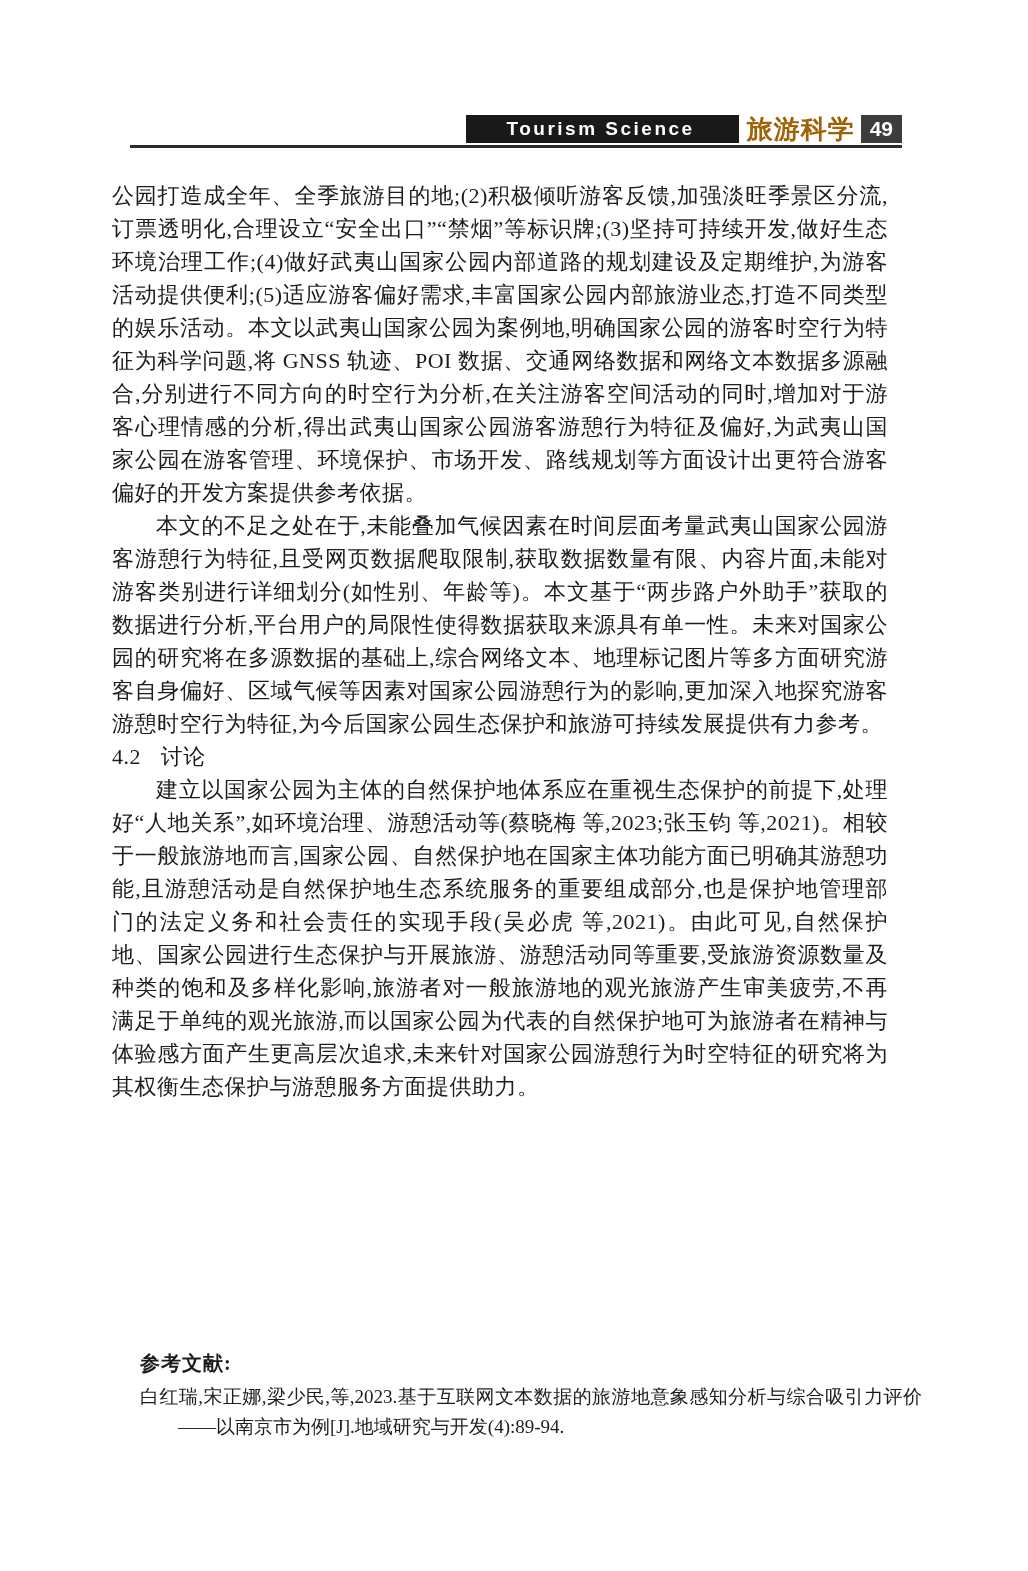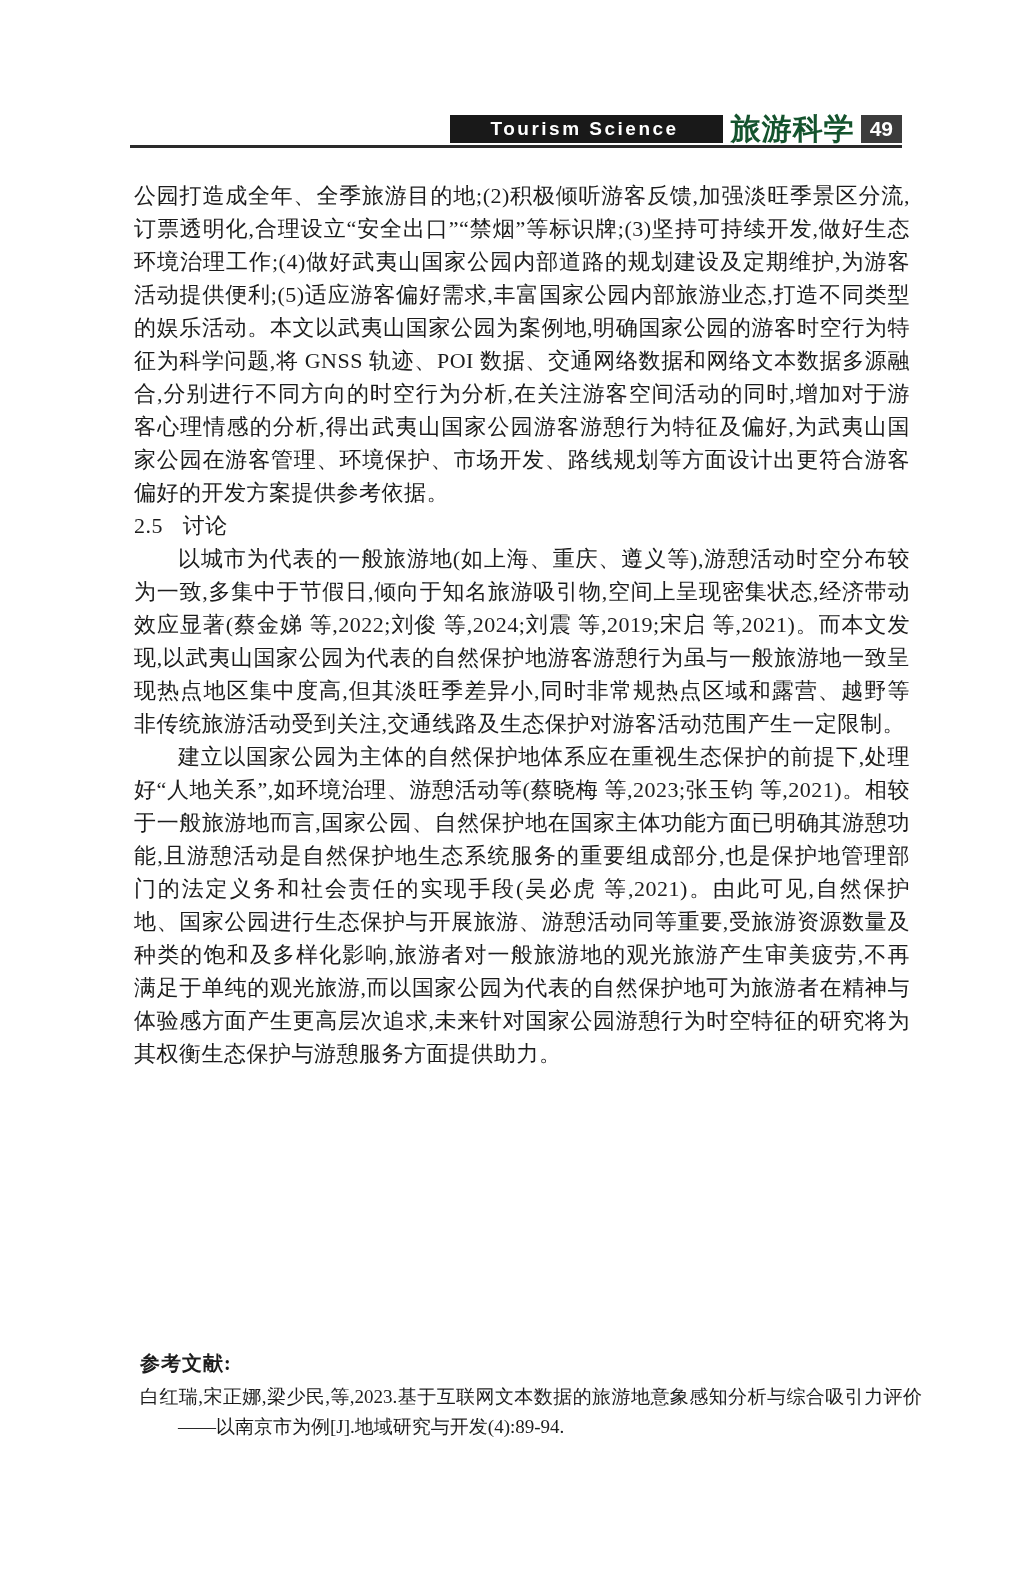--- a/index.html
+++ b/index.html
@@ -30,23 +30,23 @@
     color: #ffffff;
     font-family: "Liberation Sans", "DejaVu Sans", sans-serif;
     font-weight: bold;
     font-size: 19px;
     letter-spacing: 2.5px;
     display: flex;
     align-items: center;
     padding: 0 44px 0 40px;
   }
   .ts-cn {
-    color: #14532d;
+    color: #a16207;
     font-weight: bold;
-    font-size: 30px;
+    font-size: 26px;
     letter-spacing: 1px;
     display: flex;
     align-items: center;
     margin-left: 8px;
     font-family: "Liberation Serif", "DejaVu Serif", serif;
   }
   .page-num {
     background: #3c3c3c;
     color: #ffffff;
     font-family: "Liberation Sans", "DejaVu Sans", sans-serif;
@@ -63,21 +63,21 @@
     left: 130px;
     width: 772px;
     height: 0;
     border-top: 3px solid #2a2a2a;
   }
 
   
   .body-text {
     position: absolute;
     top: 179px;
-    left: 134px;
+    left: 112px;
     width: 776px;
     font-size: 22px;
     line-height: 33px;
     text-align: justify;
     letter-spacing: 0.5px;
   }
   .body-text p { margin: 0; }
   .para-indent { text-indent: 2em; }
   .section-heading {
     font-size: 22px;
@@ -117,24 +117,24 @@
   <div class="header">
     <span class="ts-bar">Tourism Science</span>
     <span class="ts-cn">旅游科学</span>
     <span class="page-num">49</span>
   </div>
 
   <div class="rule"></div>
 
   <div class="body-text">
     <p>公园打造成全年、全季旅游目的地;(2)积极倾听游客反馈,加强淡旺季景区分流,订票透明化,合理设立“安全出口”“禁烟”等标识牌;(3)坚持可持续开发,做好生态环境治理工作;(4)做好武夷山国家公园内部道路的规划建设及定期维护,为游客活动提供便利;(5)适应游客偏好需求,丰富国家公园内部旅游业态,打造不同类型的娱乐活动。本文以武夷山国家公园为案例地,明确国家公园的游客时空行为特征为科学问题,将 GNSS 轨迹、POI 数据、交通网络数据和网络文本数据多源融合,分别进行不同方向的时空行为分析,在关注游客空间活动的同时,增加对于游客心理情感的分析,得出武夷山国家公园游客游憩行为特征及偏好,为武夷山国家公园在游客管理、环境保护、市场开发、路线规划等方面设计出更符合游客偏好的开发方案提供参考依据。</p>
+    <p class="para-indent">本文的不足之处在于,未能叠加气候因素在时间层面考量武夷山国家公园游客游憩行为特征,且受网页数据爬取限制,获取数据数量有限、内容片面,未能对游客类别进行详细划分(如性别、年龄等)。本文基于“两步路户外助手”获取的数据进行分析,平台用户的局限性使得数据获取来源具有单一性。未来对国家公园的研究将在多源数据的基础上,综合网络文本、地理标记图片等多方面研究游客自身偏好、区域气候等因素对国家公园游憩行为的影响,更加深入地探究游客游憩时空行为特征,为今后国家公园生态保护和旅游可持续发展提供有力参考。</p>
     <h3 class="section-heading">
-      <span class="sec-num">2.5</span><span>讨论</span>
+      <span class="sec-num">4.2</span><span>讨论</span>
     </h3>
-    <p class="para-indent">以城市为代表的一般旅游地(如上海、重庆、遵义等),游憩活动时空分布较为一致,多集中于节假日,倾向于知名旅游吸引物,空间上呈现密集状态,经济带动效应显著(蔡金娣 等,2022;刘俊 等,2024;刘震 等,2019;宋启 等,2021)。而本文发现,以武夷山国家公园为代表的自然保护地游客游憩行为虽与一般旅游地一致呈现热点地区集中度高,但其淡旺季差异小,同时非常规热点区域和露营、越野等非传统旅游活动受到关注,交通线路及生态保护对游客活动范围产生一定限制。</p>
     <p class="para-indent">建立以国家公园为主体的自然保护地体系应在重视生态保护的前提下,处理好“人地关系”,如环境治理、游憩活动等(蔡晓梅 等,2023;张玉钧 等,2021)。相较于一般旅游地而言,国家公园、自然保护地在国家主体功能方面已明确其游憩功能,且游憩活动是自然保护地生态系统服务的重要组成部分,也是保护地管理部门的法定义务和社会责任的实现手段(吴必虎 等,2021)。由此可见,自然保护地、国家公园进行生态保护与开展旅游、游憩活动同等重要,受旅游资源数量及种类的饱和及多样化影响,旅游者对一般旅游地的观光旅游产生审美疲劳,不再满足于单纯的观光旅游,而以国家公园为代表的自然保护地可为旅游者在精神与体验感方面产生更高层次追求,未来针对国家公园游憩行为时空特征的研究将为其权衡生态保护与游憩服务方面提供助力。</p>
   </div>
 
   <div class="refs">
     <div class="refs-label">参考文献:</div>
     <div class="ref-entry">白红瑞,宋正娜,梁少民,等,2023.基于互联网文本数据的旅游地意象感知分析与综合吸引力评价——以南京市为例[J].地域研究与开发(4):89-94.</div>
   </div>
 
 </div>
 

